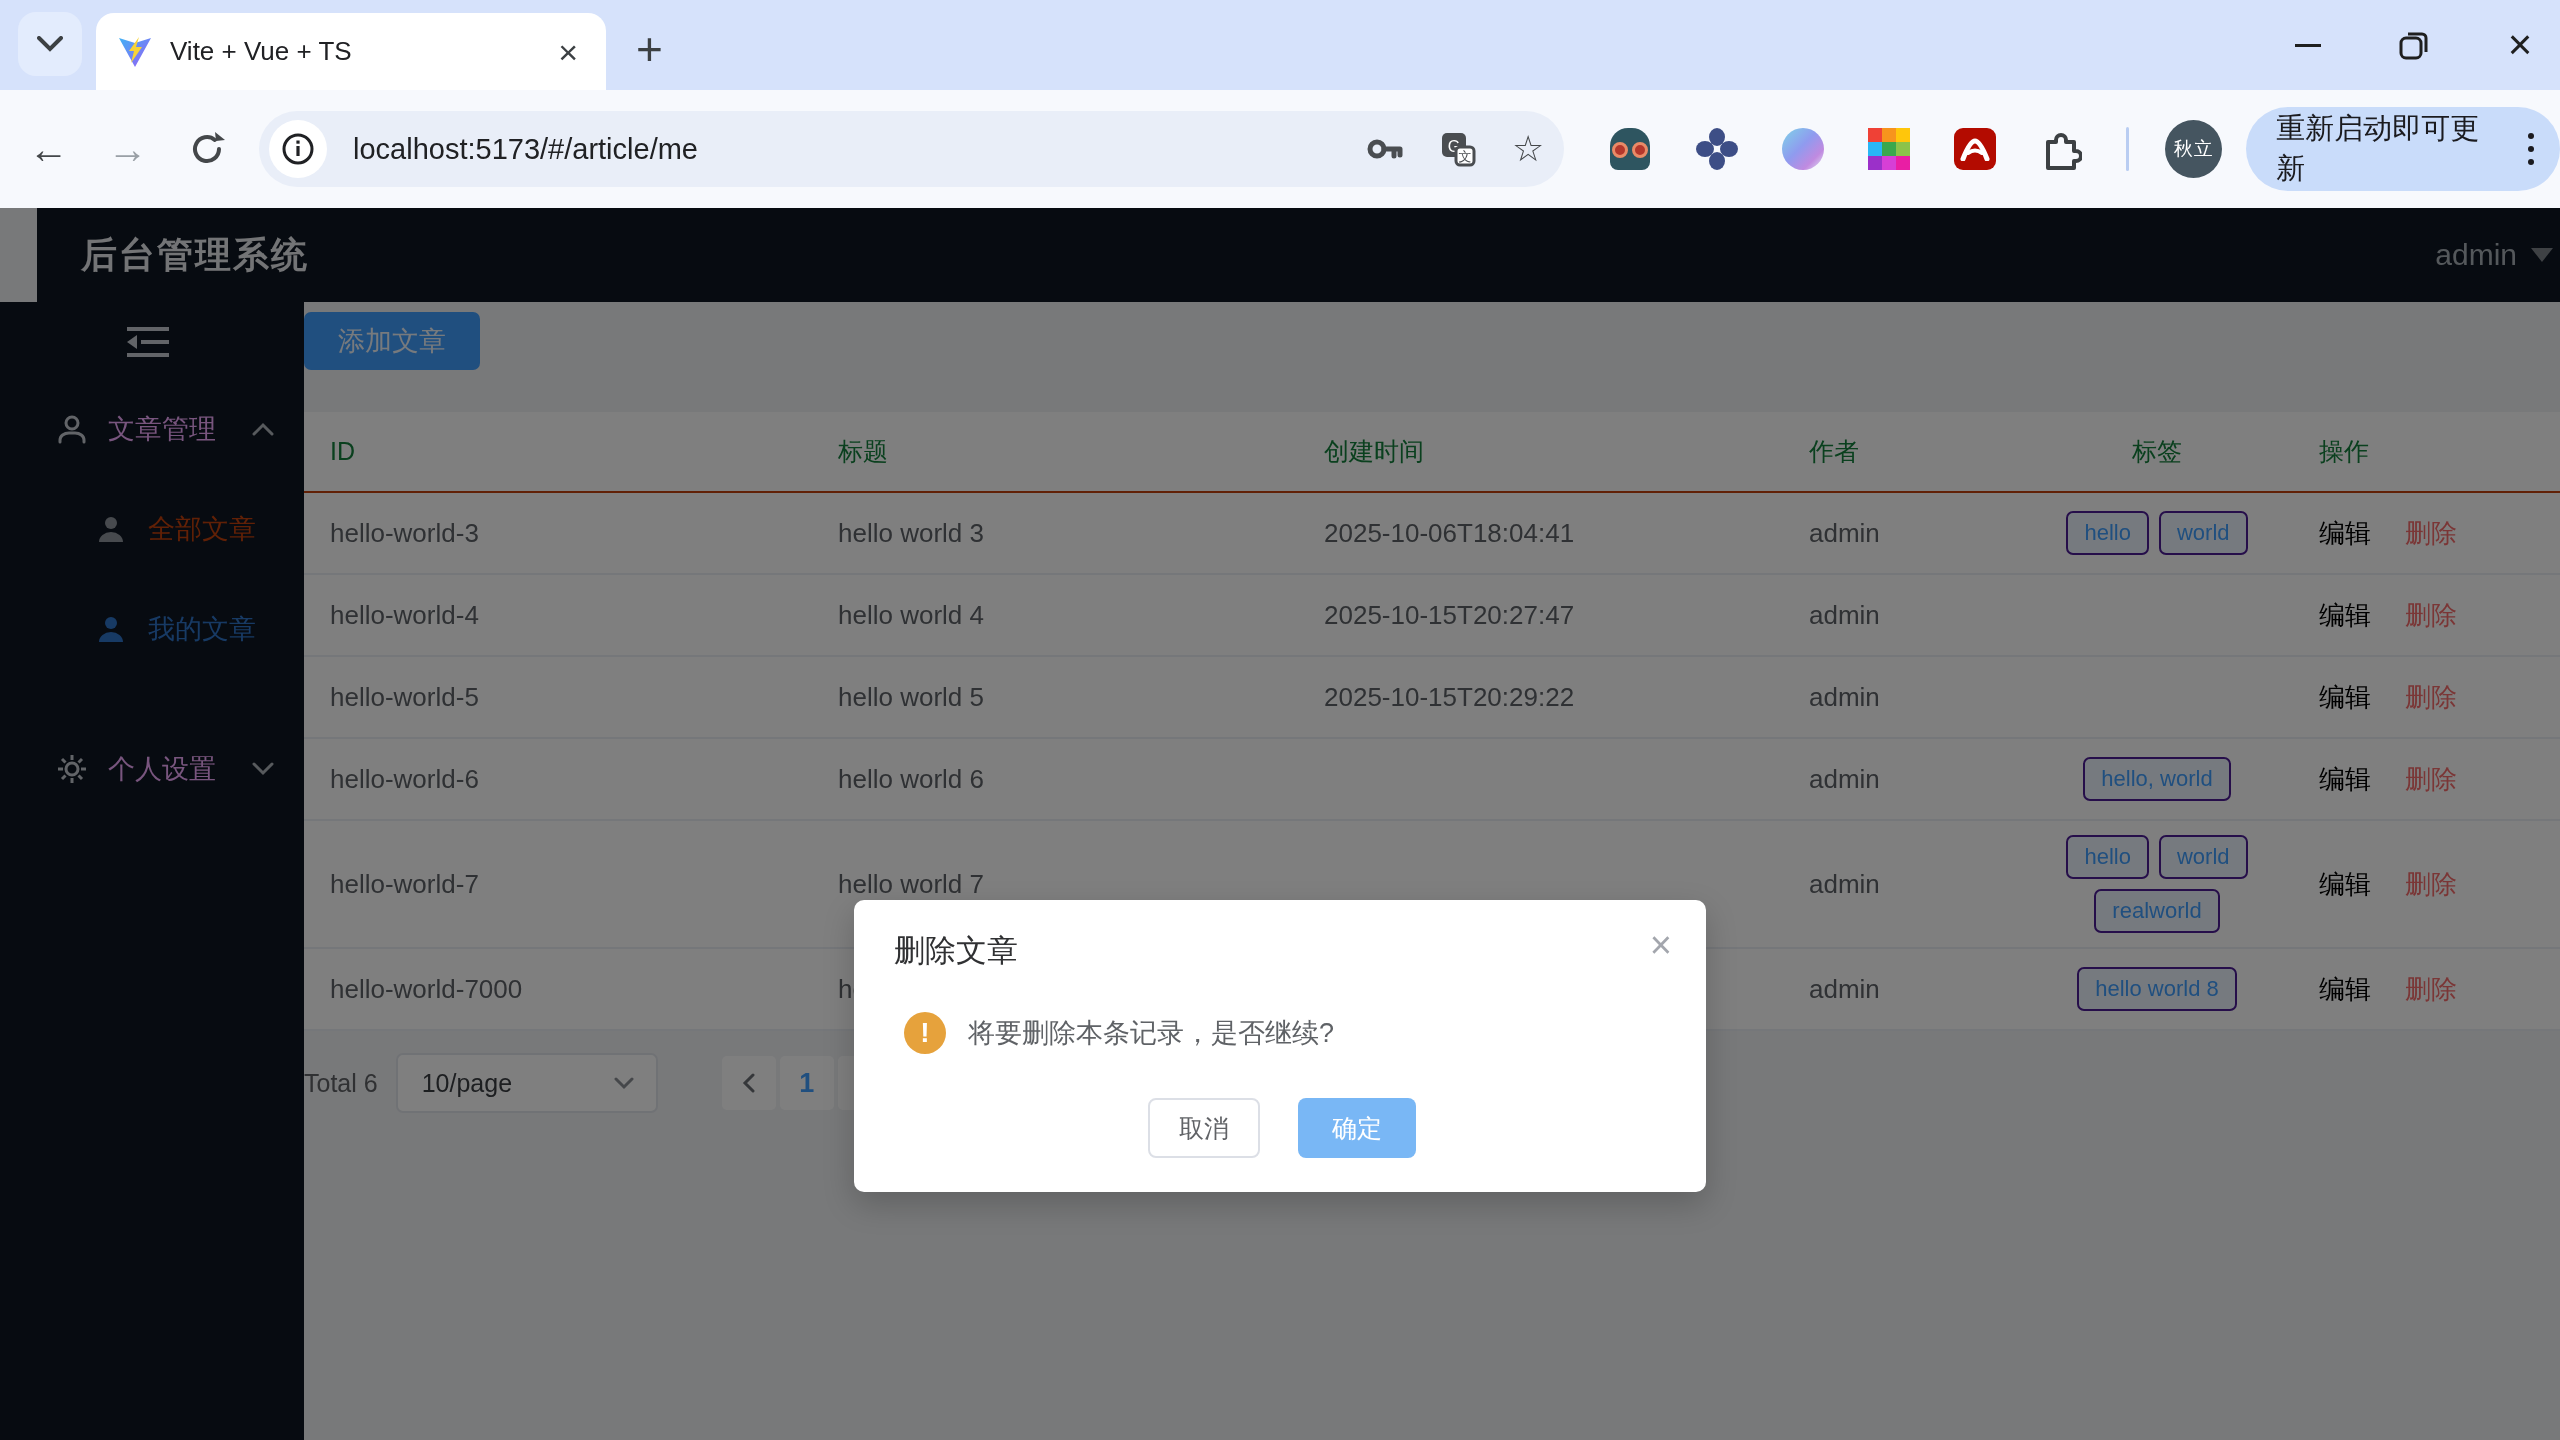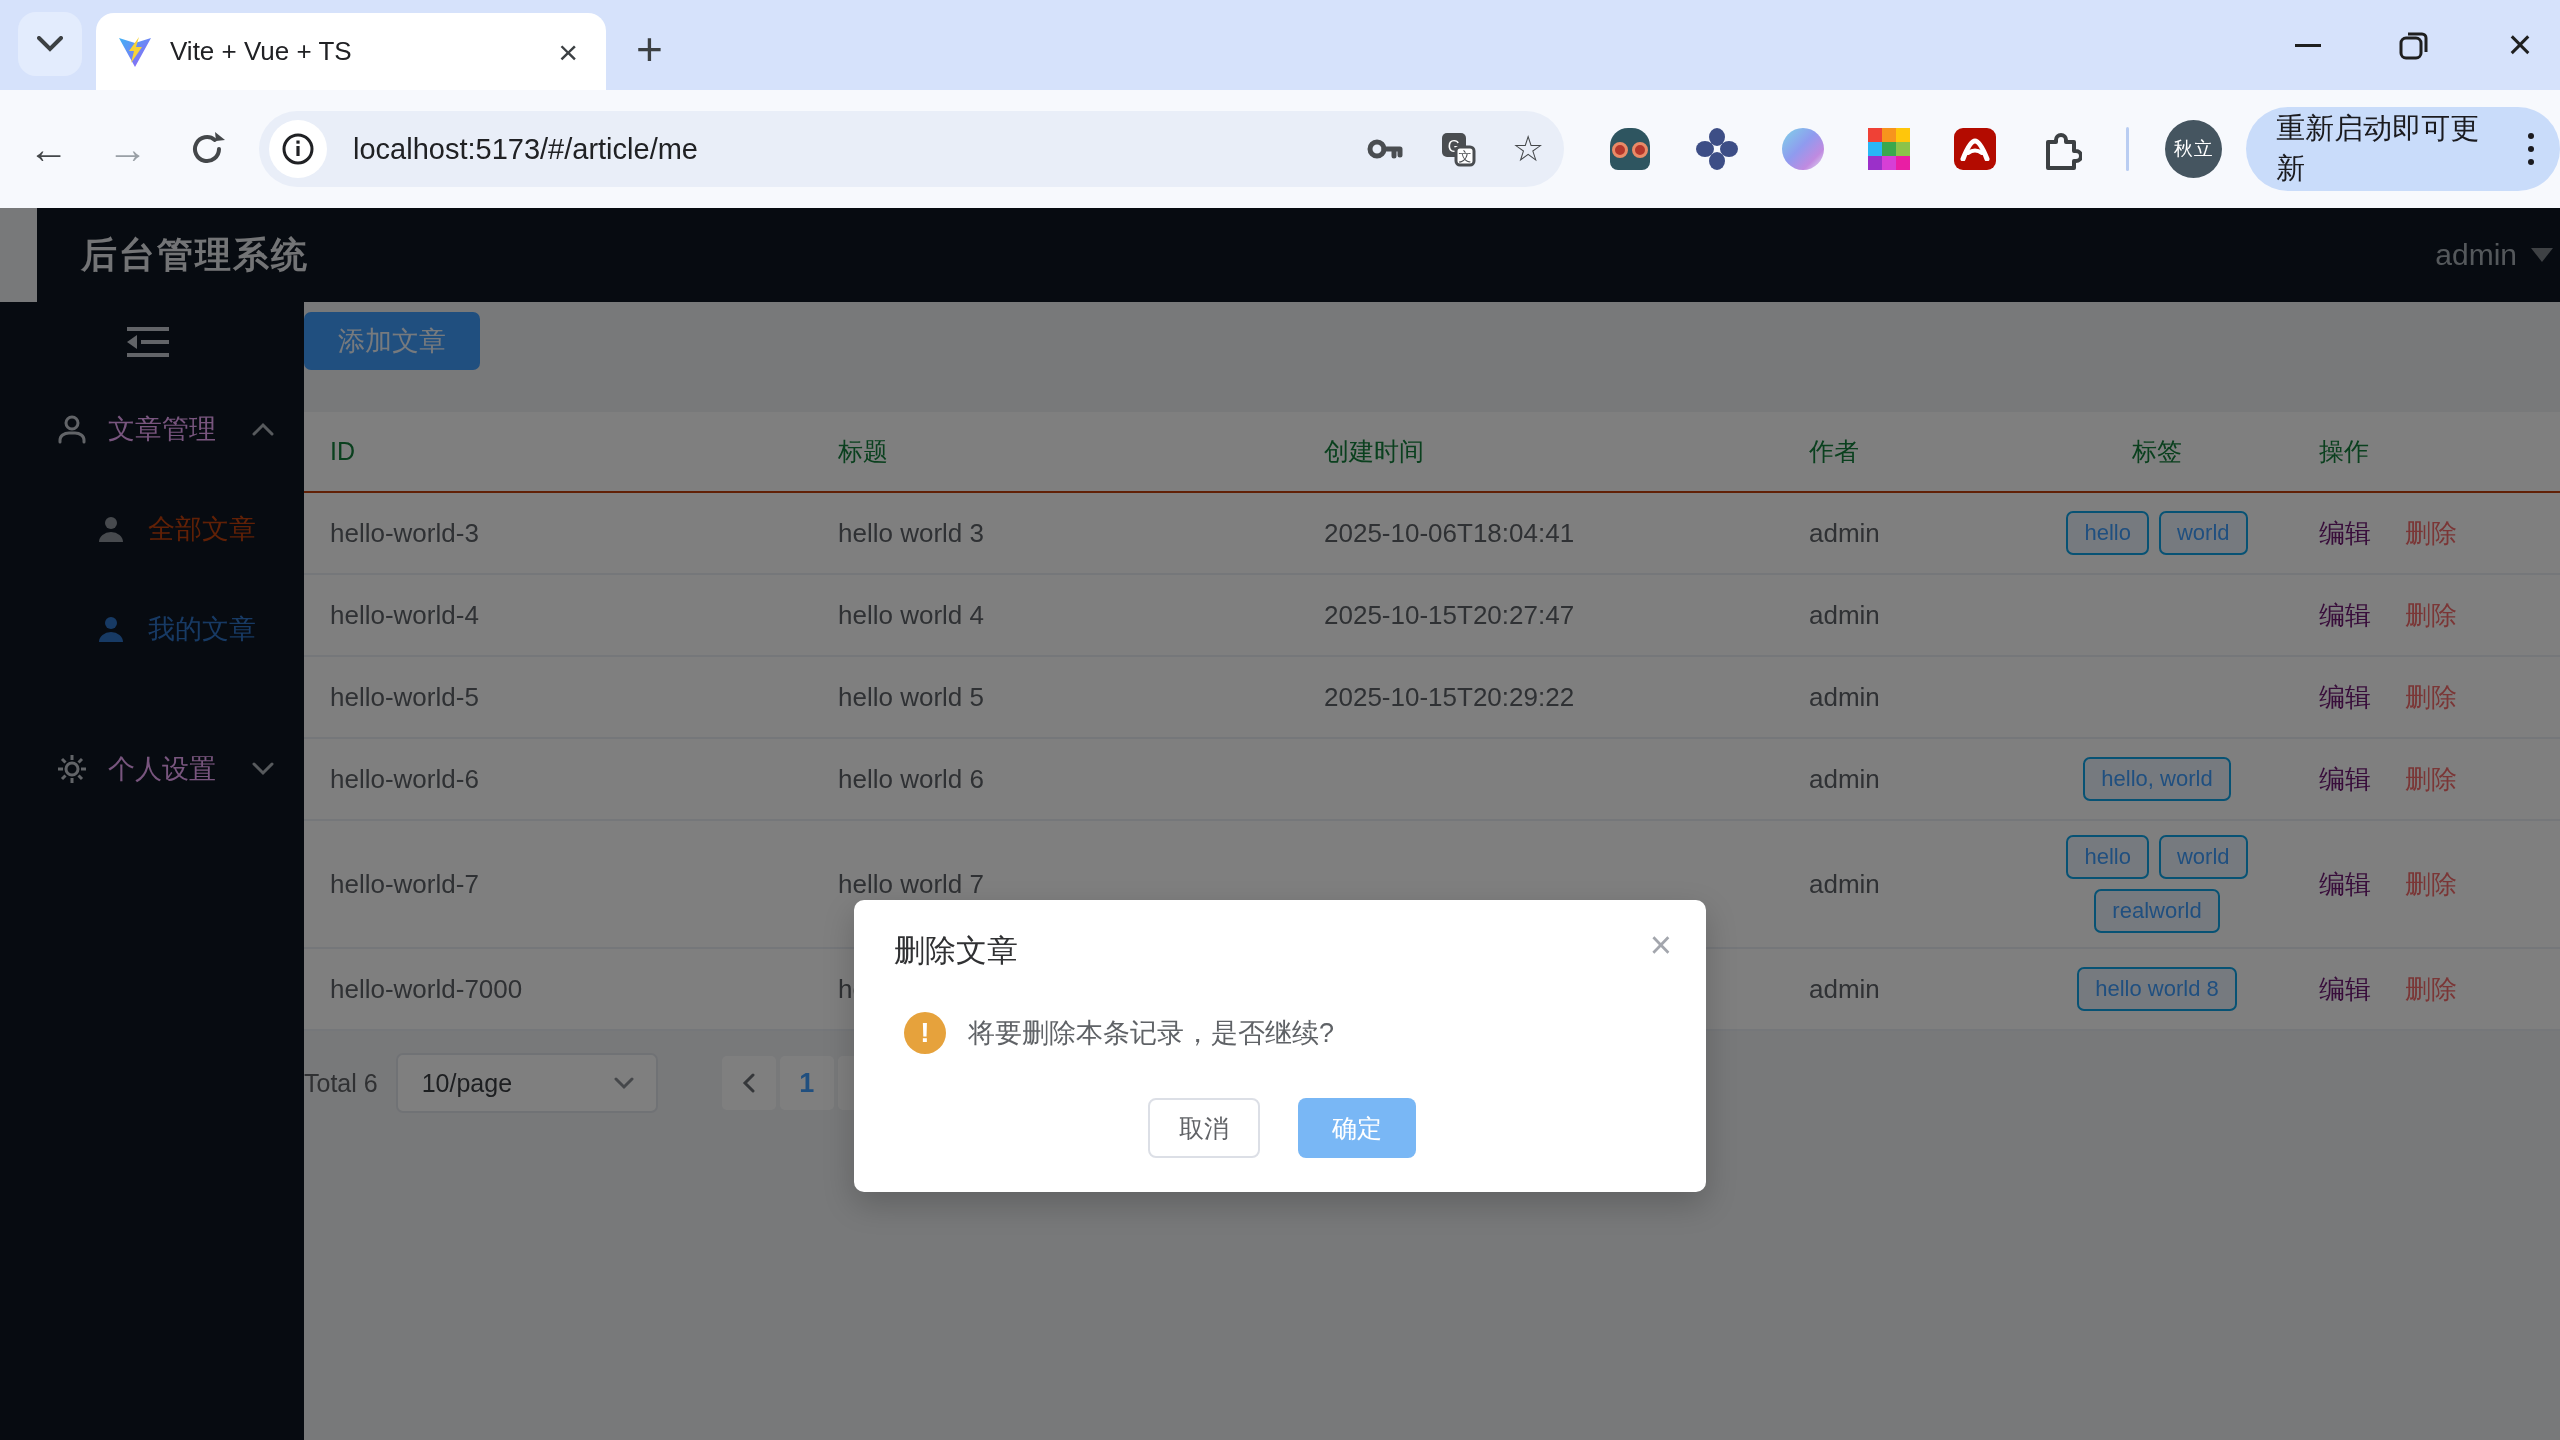--- a/index.html
+++ b/index.html
@@ -80,23 +80,23 @@
   
   .add-btn { background:#409eff; color:#eef4fb; }
 
   table.grid { border-collapse:collapse; width:2256px; margin-top:42px; background:#ffffff; table-layout:fixed; }
   .grid th { font-size:25px; color:#15803d; font-weight:normal; text-align:left; height:80px;
     padding:0 0 0 26px; border-bottom:2px solid #c2410c; background:#ffffff; }
   .grid td { font-size:26px; color:#5f6368; height:82px; padding:6px 0 6px 26px; border-bottom:2px solid #ebeef5;
     background:#ffffff; vertical-align:middle; }
   .grid th.center, .grid td.center { text-align:center; padding-left:0; }
   .tagcell { display:flex; flex-wrap:wrap; gap:10px; justify-content:center; align-items:center; padding:8px 14px; }
-  .tag { display:inline-block; background:#ecf5ff; border:2px solid #0ea5e9; color:#409eff; font-size:22px;
+  .tag { display:inline-block; background:#ecf5ff; border:2px solid #4c1d95; color:#409eff; font-size:22px;
     border-radius:7px; padding:7px 16px; white-space:nowrap; }
-  .link-edit { color:#701a75; font-size:26px; margin-right:34px; cursor:default; }
+  .link-edit { color:#000000; font-size:26px; margin-right:34px; cursor:default; }
   .link-del { color:#f56c6c; font-size:26px; cursor:default; }
 
   .pager { display:flex; align-items:center; margin-top:22px; gap:18px; }
   .pager-total { font-size:25px; color:#606266; }
   .size-select { width:262px; height:60px; background:#fff; border:2px solid #e1e4ea; border-radius:7px;
     display:flex; align-items:center; justify-content:space-between; padding:0 22px 0 24px; font-size:25px; color:#3b3e43; }
   .pagebtns { display:flex; align-items:center; margin-left:46px; }
   .pbtn { width:54px; height:54px; background:#ffffff; border-radius:5px; display:flex; align-items:center;
     justify-content:center; margin-right:4px; color:#6a6e74; }
   .pbtn.current { color:#409eff; font-size:27px; font-weight:bold; }

